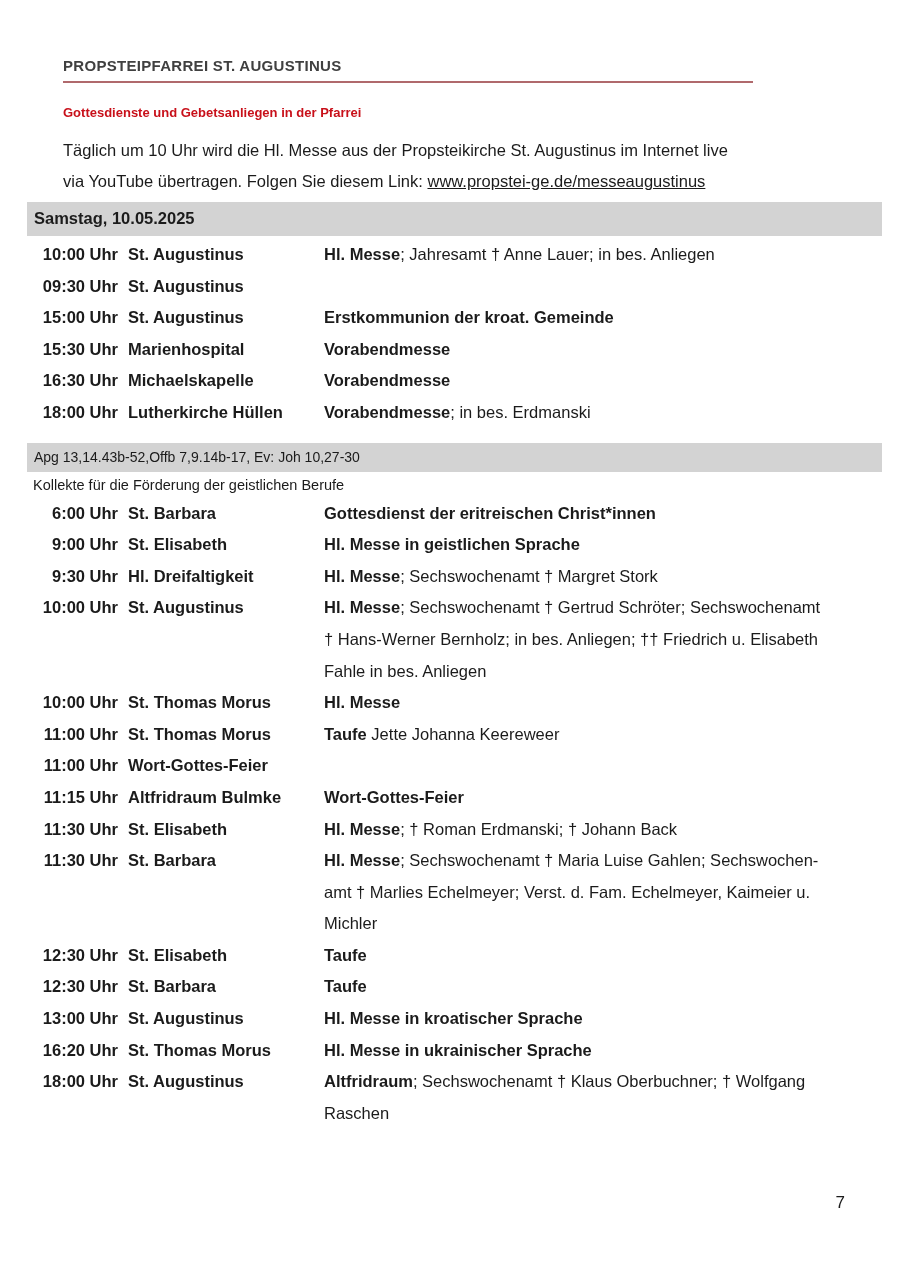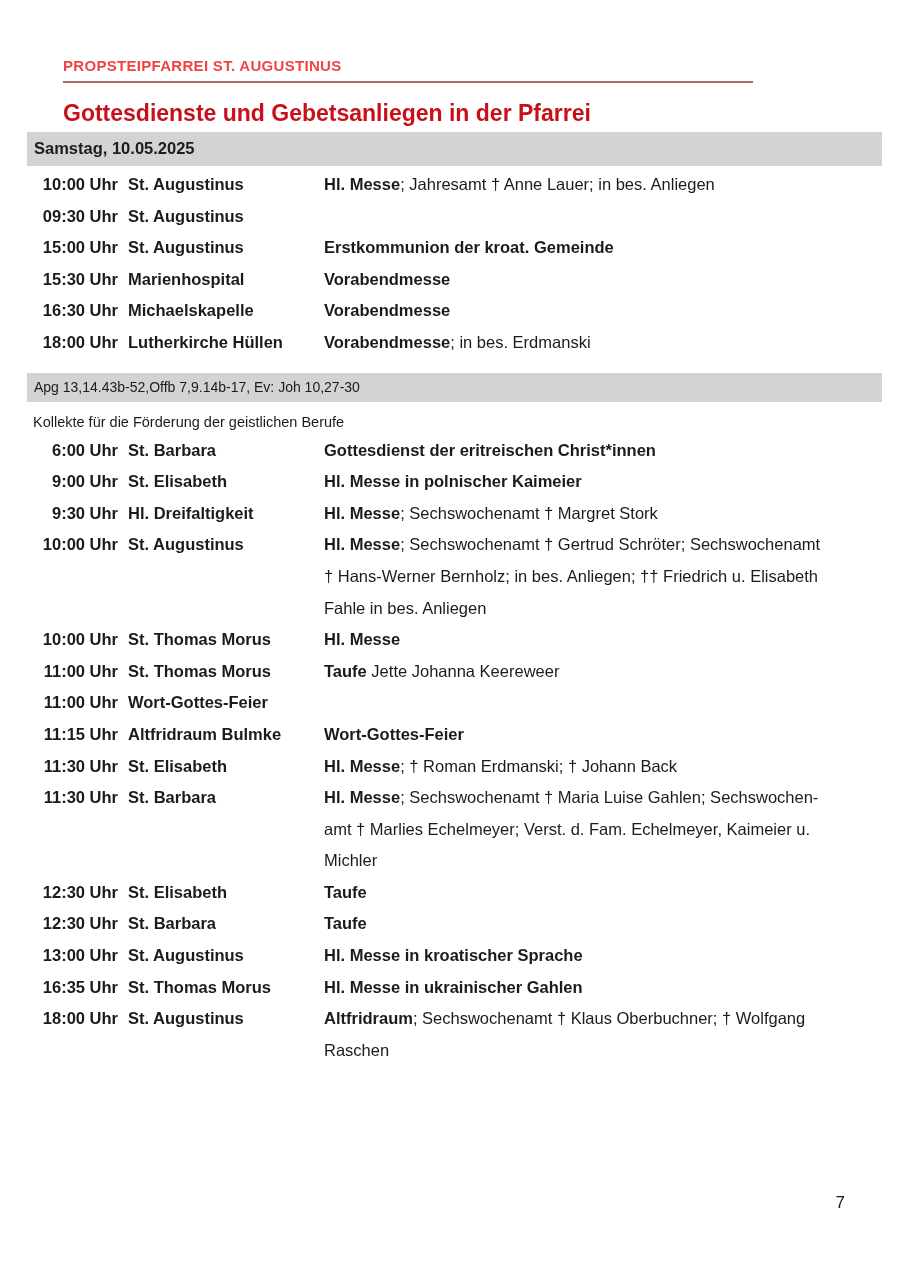--- a/index.html
+++ b/index.html
@@ -10,28 +10,28 @@
     font-family:"Liberation Sans", sans-serif;
     color:#1b1b1b;
     overflow:hidden;
   }
   
   .header{margin:57px 63px 0 63px;}
   .kicker{
     display:block;
     width:690px;
     font-size:15px;font-weight:bold;letter-spacing:.3px;
-    color:#ef4444;
+    color:#404040;
     padding-bottom:6px;
     border-bottom:2px solid #b0696c;
     line-height:18px;
   }
   .title{
     margin-top:17px;
-    font-size:23px;font-weight:bold;
+    font-size:13px;font-weight:bold;
     color:#c8101a;
     line-height:26px;
   }
   .intro{
     margin-top:9px;
     width:816px;
     font-size:16.5px;line-height:30.5px;
     white-space:pre-line;
   }
   .intro a{color:#1b1b1b;text-decoration:underline;cursor:pointer;}
@@ -39,21 +39,21 @@
   .day-bar{
     margin:6px 0 0 27px;
     width:848px;
     background:#d3d3d3;
     padding:3px 0 4px 7px;
   }
   .day-bar .day-line{font-size:16.5px;font-weight:bold;line-height:27px;}
   .day-bar .day-subtitle{margin-left:22px;}
   .day-bar .readings{font-size:14px;font-weight:normal;line-height:22px;}
   .note{
-    margin:11px 0 0 33px;
+    margin:4px 0 0 33px;
     font-size:14.5px;line-height:19px;
   }
   .rows{margin:3px 0 14px 35px;width:843px;}
   .row{
     display:grid;
     grid-template-columns:83px 186px 553px;
     column-gap:10px;
     font-size:16.5px;
     line-height:31.6px;
   }
@@ -69,20 +69,22 @@
   }
 </style>
 </head>
 <body>
 
 <div class="page">
 
   <div class="header">
     <span class="kicker">PROPSTEIPFARREI ST. AUGUSTINUS</span>
     <div class="title">Gottesdienste und Gebetsanliegen in der Pfarrei</div>
+    <div class="intro"><span>Täglich um 10 Uhr wird die Hl. Messe aus der Propsteikirche St. Augustinus im Internet live
+via YouTube übertragen. Folgen Sie diesem Link: </span><a>www.propstei-ge.de/messeaugustinus</a></div>
   </div>
 
   <div>
     <div class="day-bar">
       <div class="day-line"><span>Samstag, 10.05.2025</span></div>
     </div>
     <div class="rows">
 
       <div class="row">
         <span class="cell-time">10:00 Uhr</span>
@@ -125,21 +127,21 @@
     <div class="rows">
 
       <div class="row">
         <span class="cell-time">6:00 Uhr</span>
         <span class="cell-loc">St. Barbara</span>
         <span class="cell-desc"><b>Gottesdienst der eritreischen Christ*innen</b><span></span></span>
       </div>
       <div class="row">
         <span class="cell-time">9:00 Uhr</span>
         <span class="cell-loc">St. Elisabeth</span>
-        <span class="cell-desc"><b>Hl. Messe in polnischer Kaimeier</b><span></span></span>
+        <span class="cell-desc"><b>Hl. Messe in geistlichen Sprache</b><span></span></span>
       </div>
       <div class="row">
         <span class="cell-time">9:30 Uhr</span>
         <span class="cell-loc">Hl. Dreifaltigkeit</span>
         <span class="cell-desc"><b>Hl. Messe</b><span>; Sechswochenamt † Margret Stork</span></span>
       </div>
       <div class="row">
         <span class="cell-time">10:00 Uhr</span>
         <span class="cell-loc">St. Augustinus</span>
         <span class="cell-desc"><b>Hl. Messe</b><span>; Sechswochenamt † Gertrud Schröter; Sechswochenamt
@@ -186,23 +188,23 @@
         <span class="cell-time">12:30 Uhr</span>
         <span class="cell-loc">St. Barbara</span>
         <span class="cell-desc"><b>Taufe</b><span></span></span>
       </div>
       <div class="row">
         <span class="cell-time">13:00 Uhr</span>
         <span class="cell-loc">St. Augustinus</span>
         <span class="cell-desc"><b>Hl. Messe in kroatischer Sprache</b><span></span></span>
       </div>
       <div class="row">
-        <span class="cell-time">16:35 Uhr</span>
+        <span class="cell-time">16:20 Uhr</span>
         <span class="cell-loc">St. Thomas Morus</span>
-        <span class="cell-desc"><b>Hl. Messe in ukrainischer Gahlen</b><span></span></span>
+        <span class="cell-desc"><b>Hl. Messe in ukrainischer Sprache</b><span></span></span>
       </div>
       <div class="row">
         <span class="cell-time">18:00 Uhr</span>
         <span class="cell-loc">St. Augustinus</span>
         <span class="cell-desc"><b>Altfridraum</b><span>; Sechswochenamt † Klaus Oberbuchner; † Wolfgang
 Raschen</span></span>
       </div>
 
     </div>
   </div>

